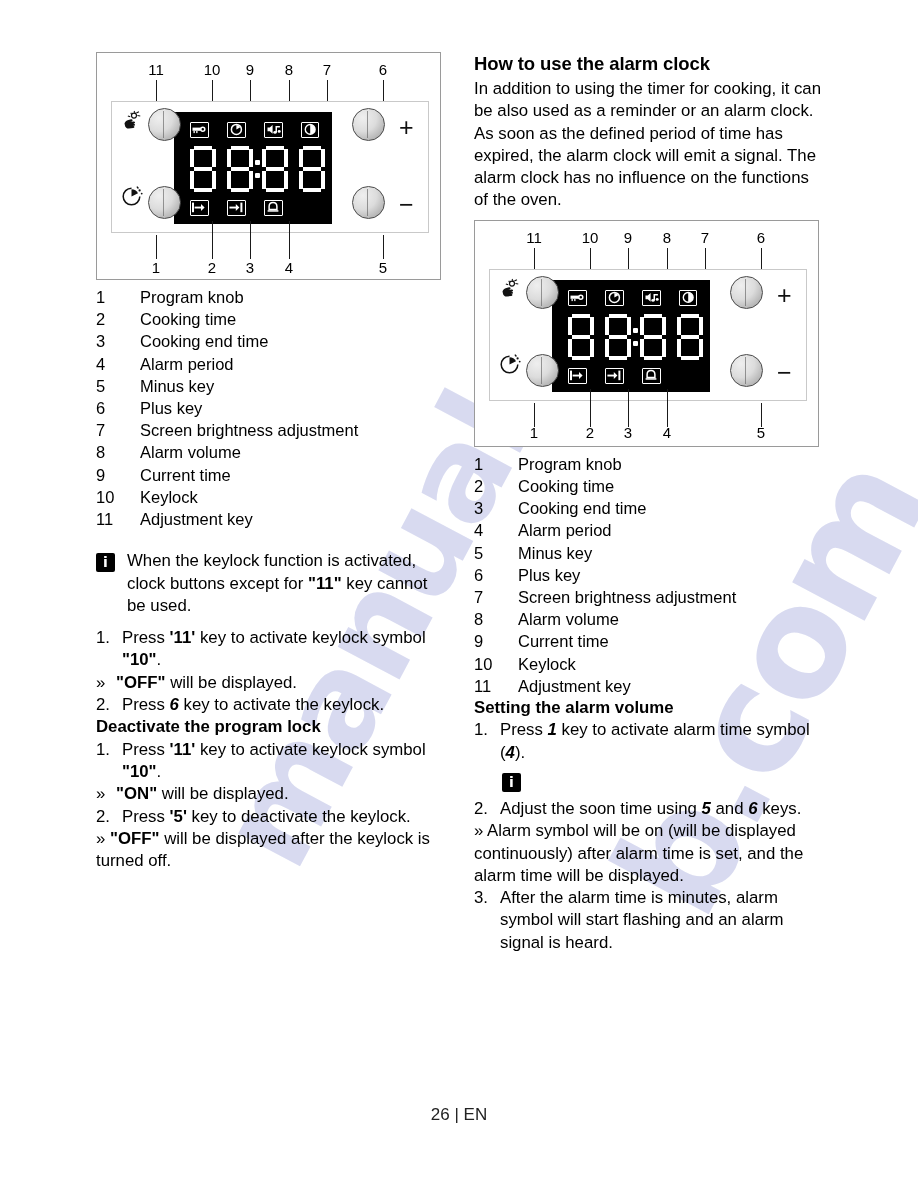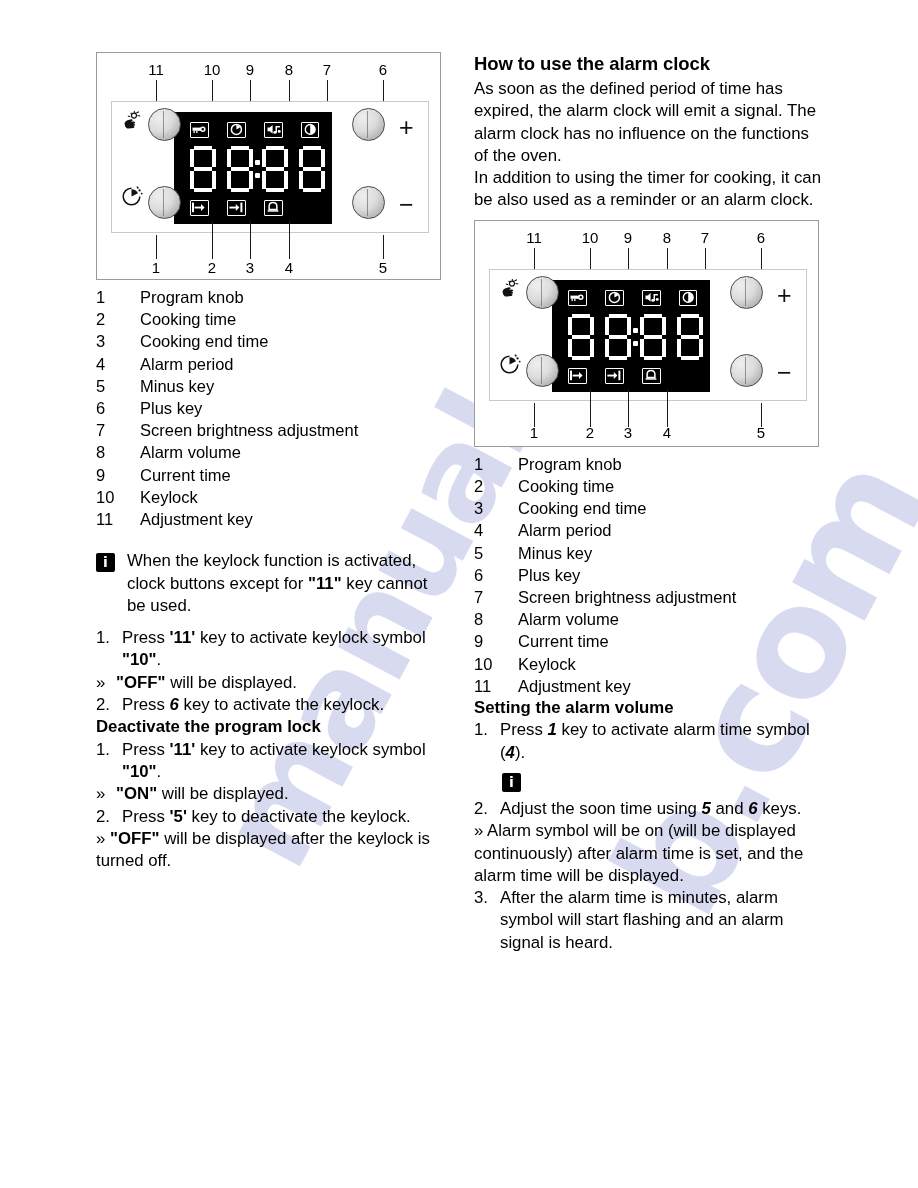--- a/index.html
+++ b/index.html
@@ -484,22 +484,22 @@
 
     <div class="flow">
       <span>»</span>
       <b>"OFF"</b><span> will be displayed after the keylock is turned off.</span>
     </div>
   </div>
 
   <div class="col col-right">
 
     <h2 class="section">How to use the alarm clock</h2>
+    <p class="body">In addition to using the timer for cooking, it can be also used as a reminder or an alarm clock.</p>
     <p class="body">As soon as the defined period of time has expired, the alarm clock will emit a signal. The alarm clock has no influence on the functions of the oven.</p>
-    <p class="body">In addition to using the timer for cooking, it can be also used as a reminder or an alarm clock.</p>
 
     <div style="height:8px"></div>
 
     <div class="diagram diag-right">
       <div class="callout" style="left:59px;top:8px;">11</div>
       <div class="callout" style="left:115px;top:8px;">10</div>
       <div class="callout" style="left:153px;top:8px;">9</div>
       <div class="callout" style="left:192px;top:8px;">8</div>
       <div class="callout" style="left:230px;top:8px;">7</div>
       <div class="callout" style="left:286px;top:8px;">6</div>
@@ -725,13 +725,14 @@
       <span>»</span>
       <span>Alarm symbol will be on (will be displayed continuously) after alarm time is set, and the alarm time will be displayed.</span>
     </div>
 
     <div class="step">
       <span class="marker">3.</span>
       <span class="stext">After the alarm time is minutes, alarm symbol will start flashing and an alarm signal is heard.</span>
     </div>
   </div>
 
+  <div class="footer">26 | EN</div>
 </div>
 
 </body></html>

